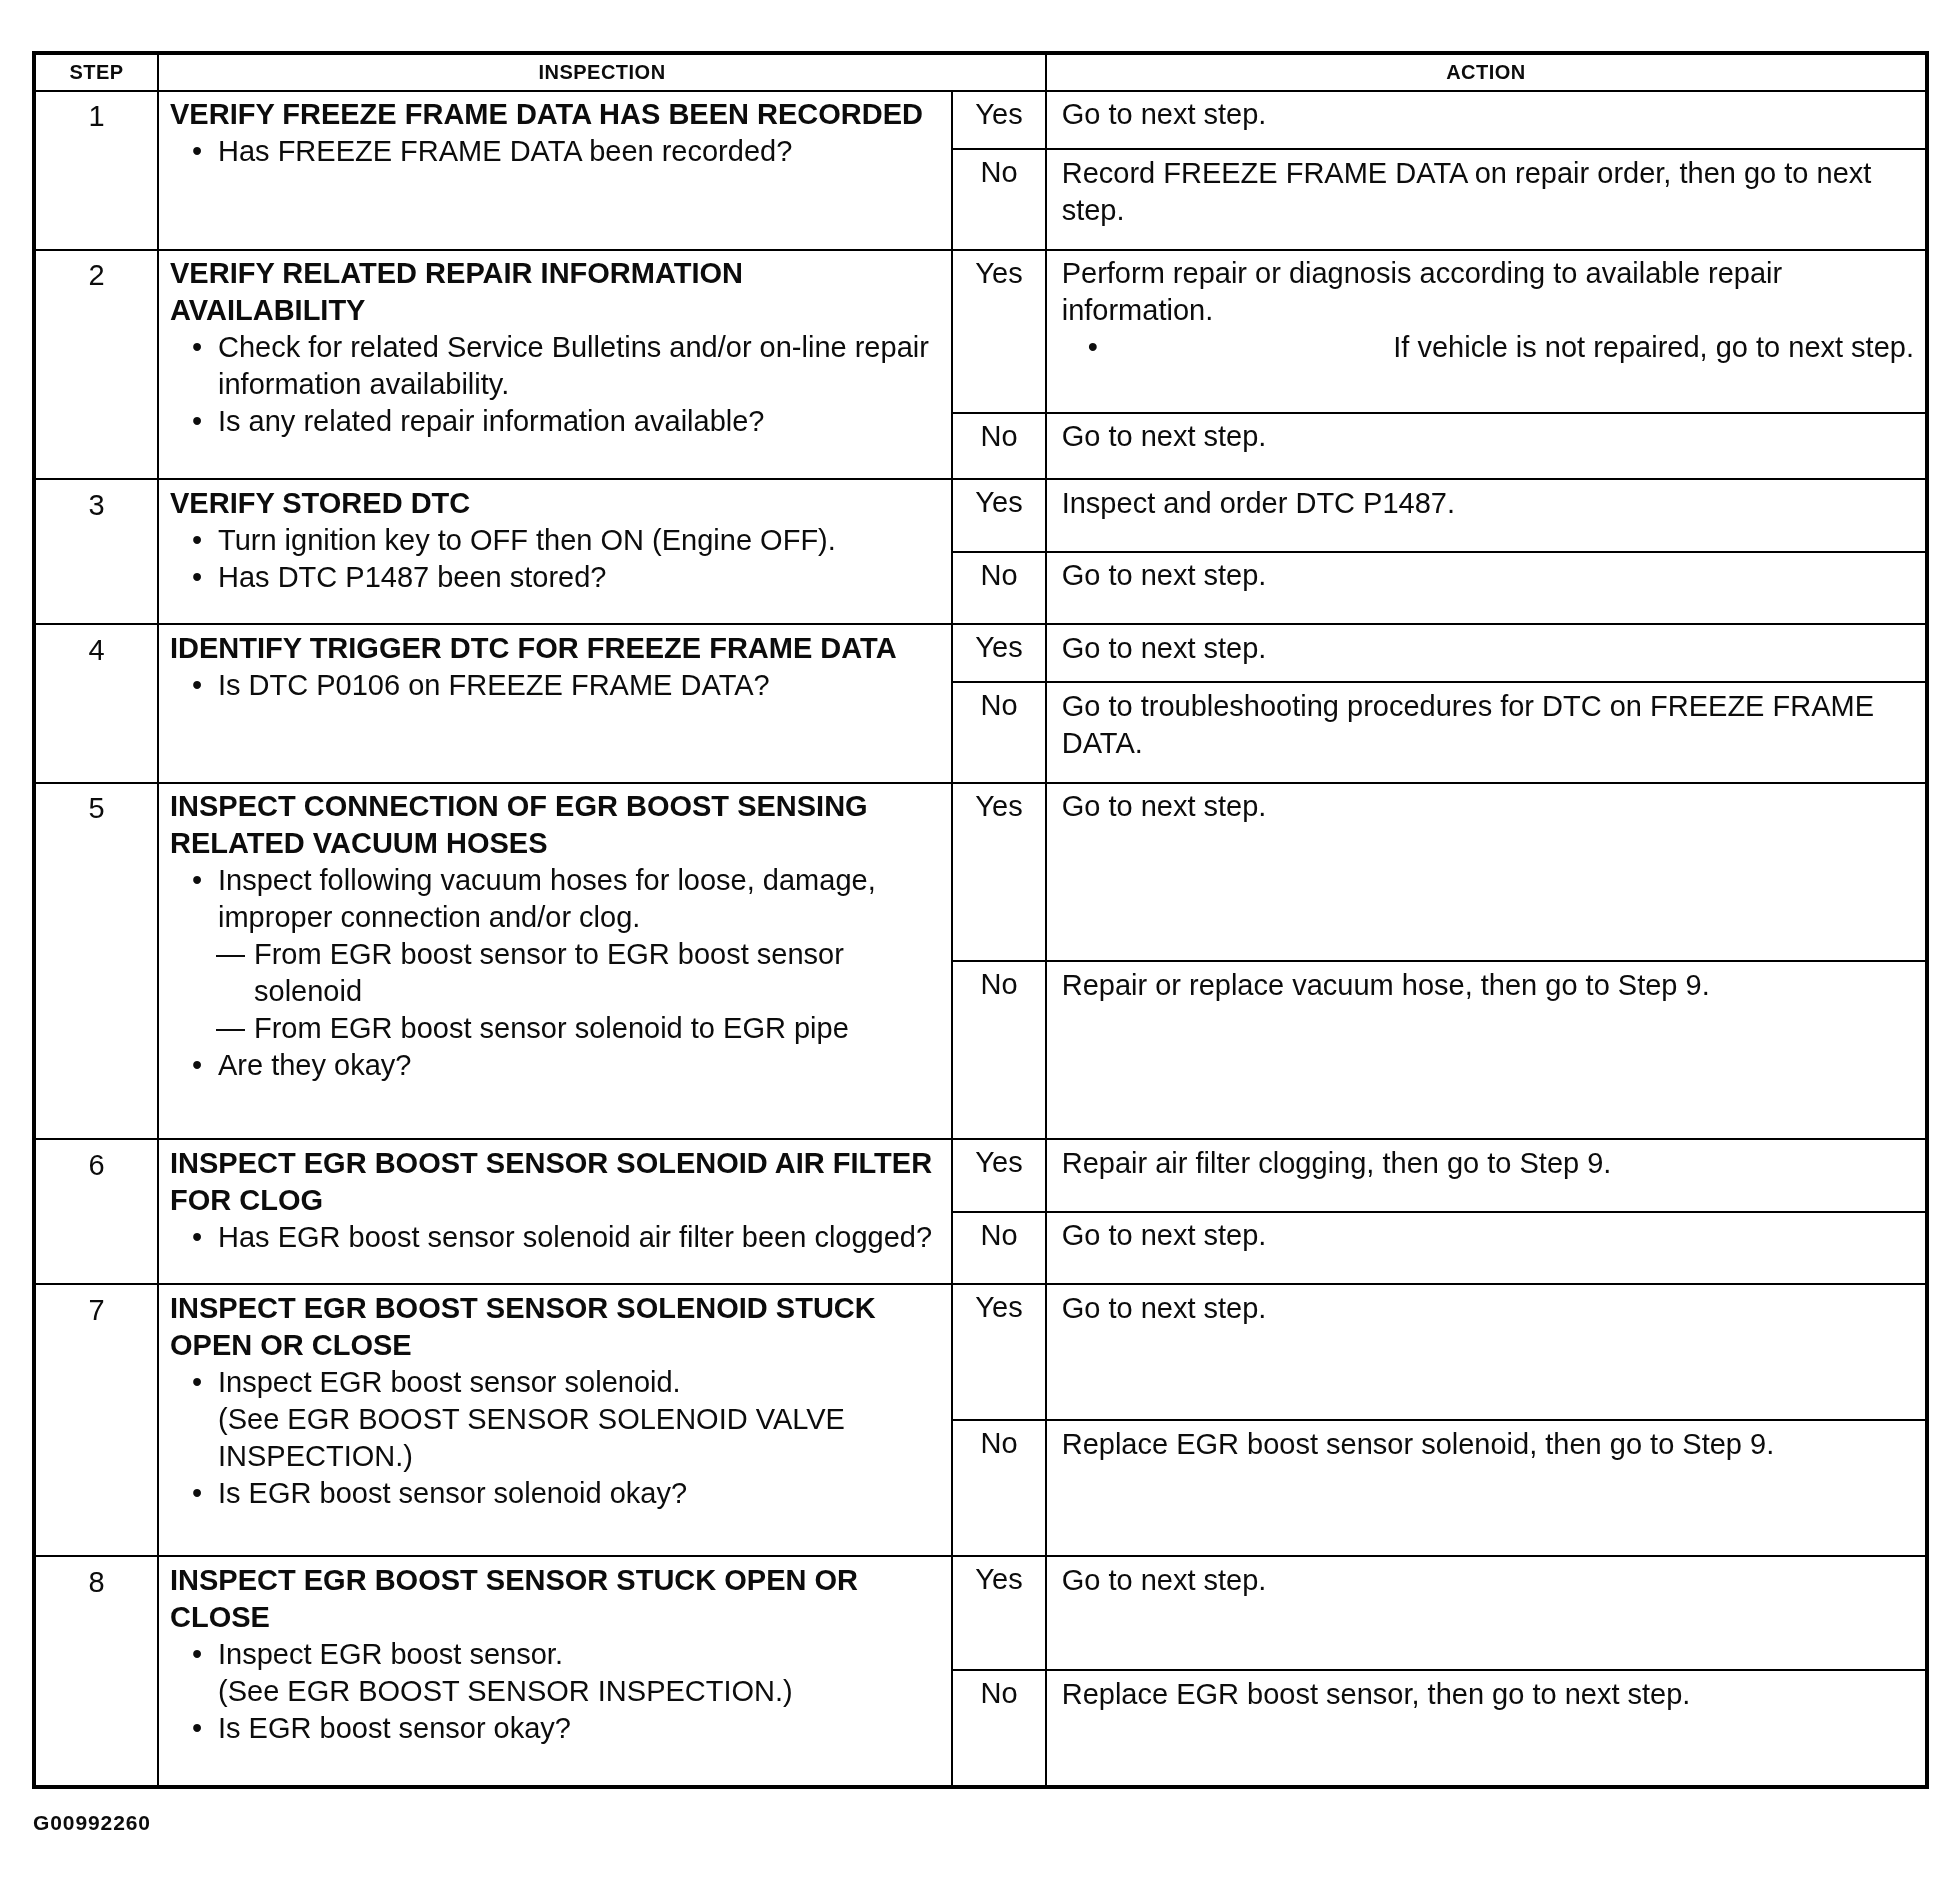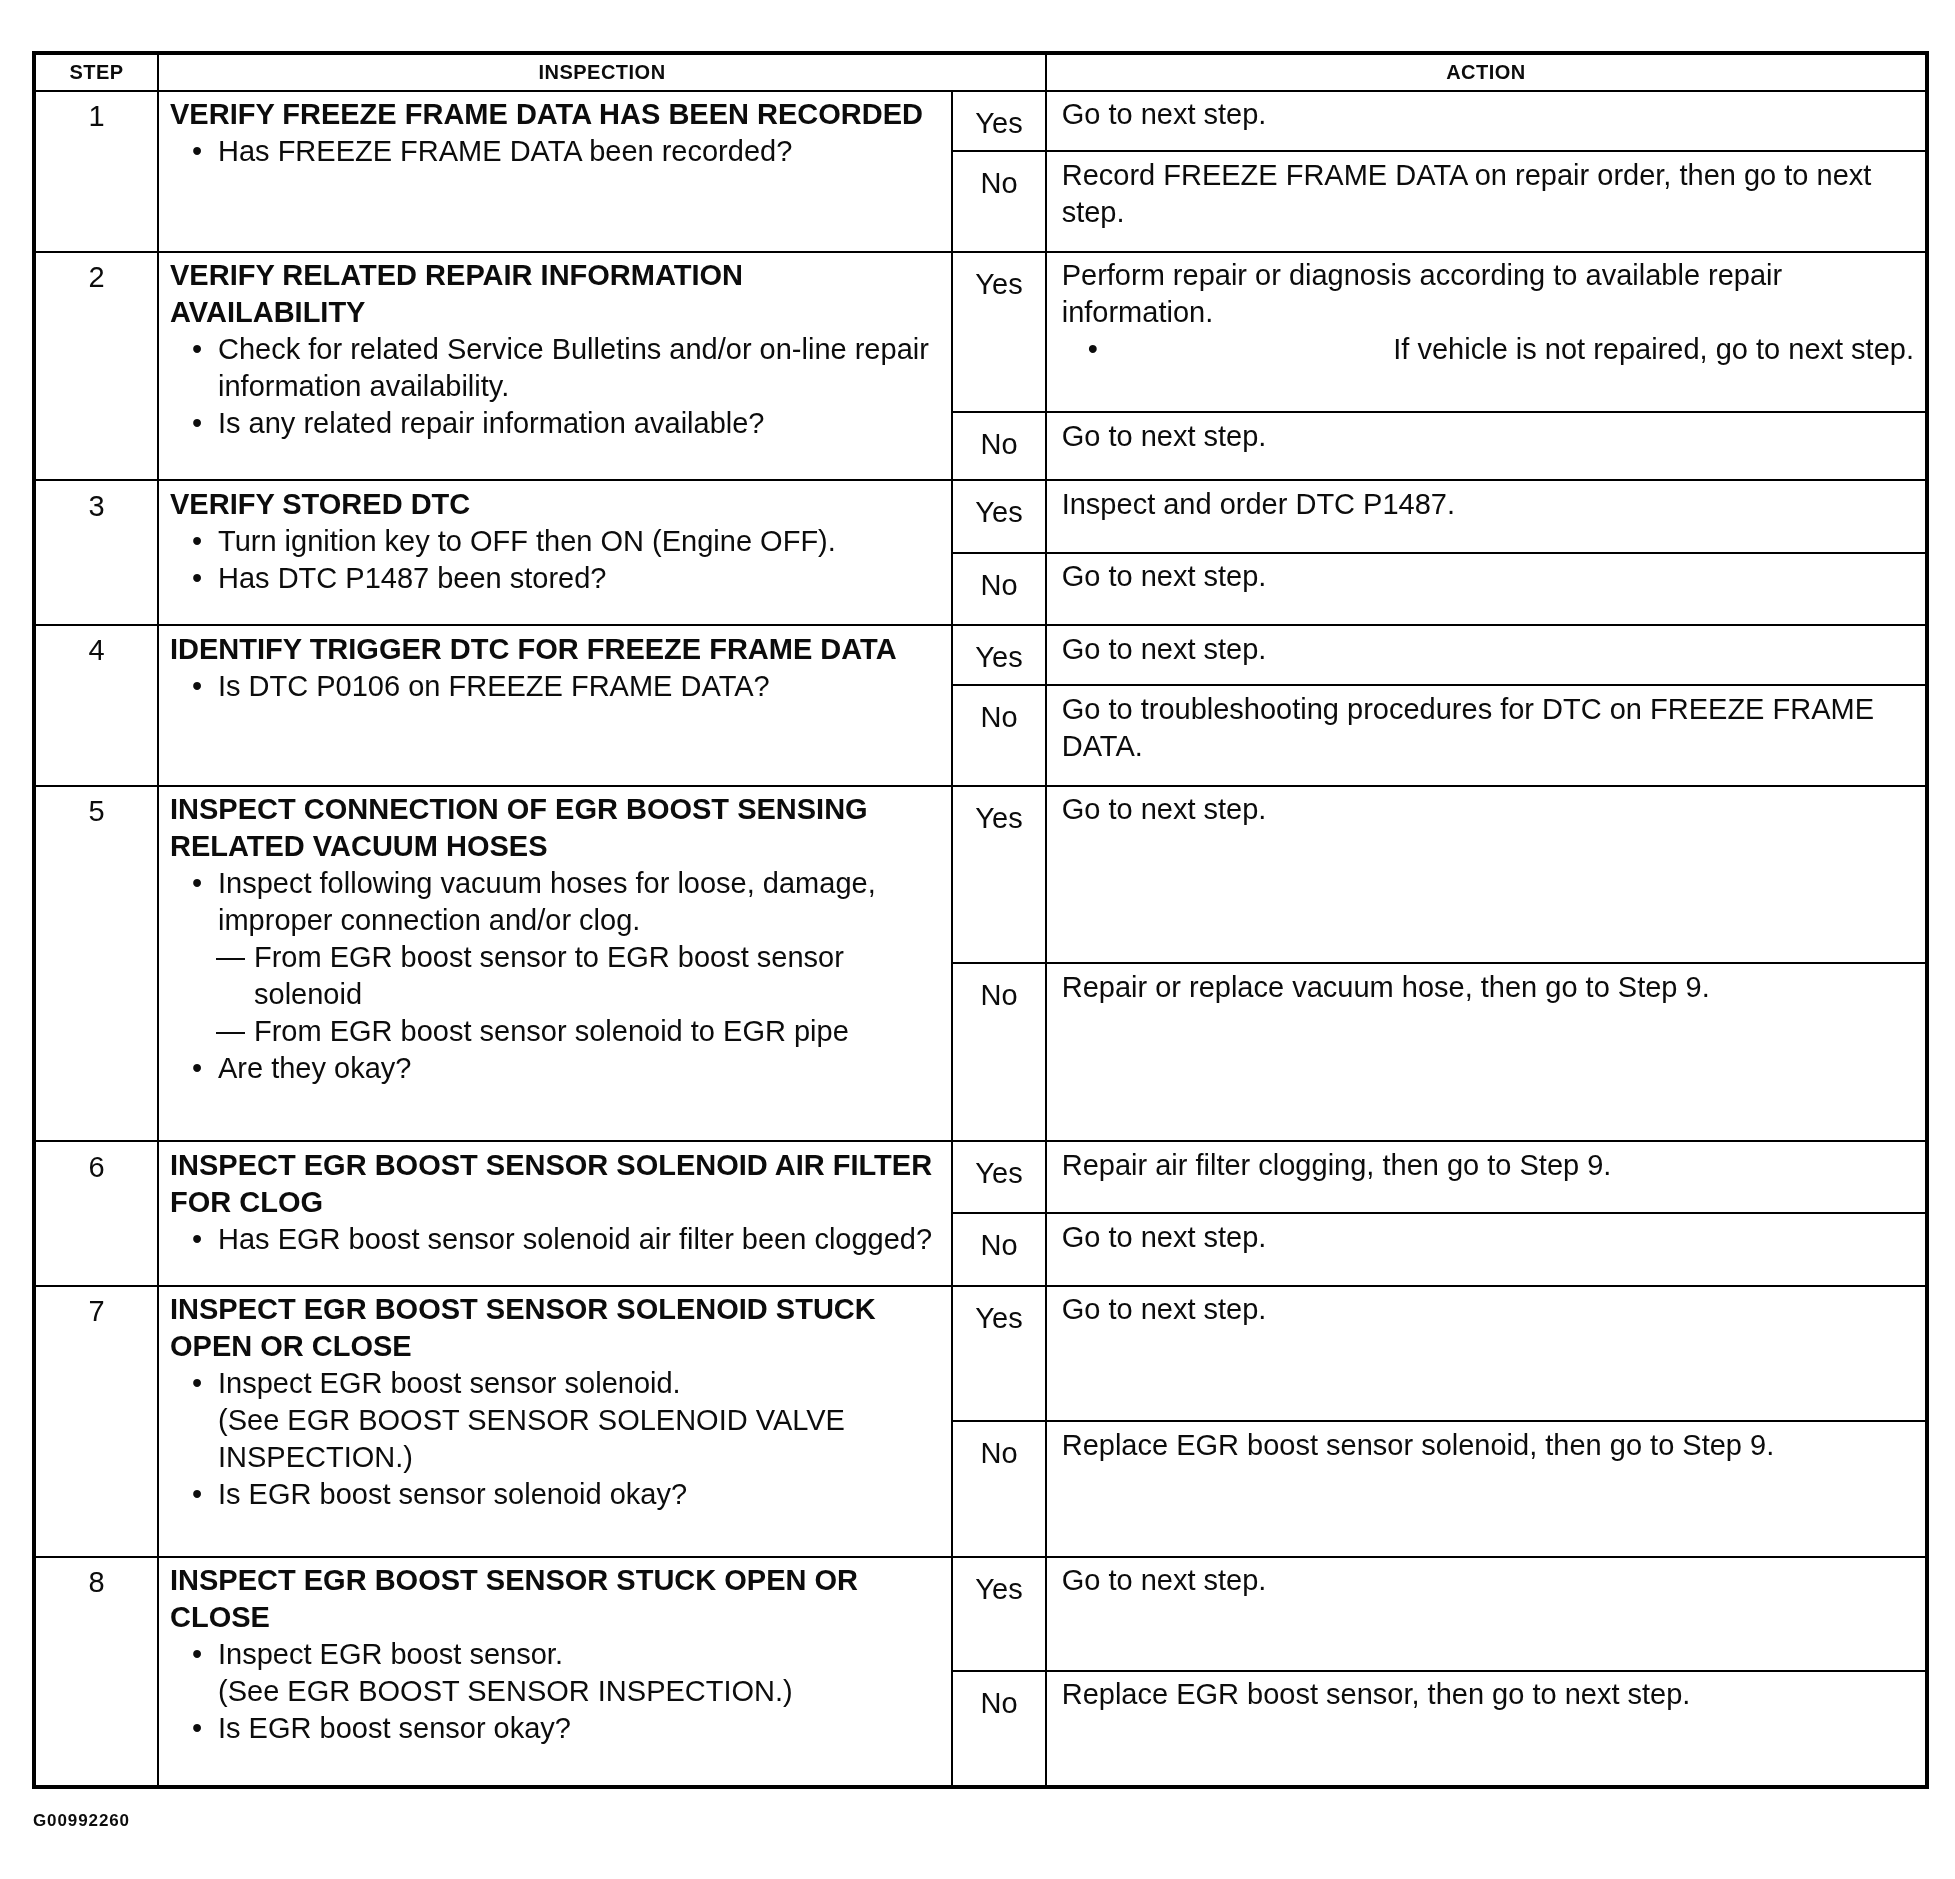--- a/index.html
+++ b/index.html
@@ -52,32 +52,32 @@
     padding: 4.6px 11px 9.2px 11px;
   }
   .insp-title { font-weight: bold; }
   .li-bullet { position: relative; padding-left: 48px; }
   .li-bullet::before { content: "\2022"; position: absolute; left: 22px; }
   .li-dash { position: relative; padding-left: 84px; }
   .li-dash::before { content: "\2014"; position: absolute; left: 46px; }
   .li-none { padding-left: 48px; }
   .branch-cell {
     text-align: center;
-    padding-top: 13px;
+    padding-top: 4px;
   }
   .action-cell {
     padding: 4.6px 11px 7.3px 14.7px;
   }
   .al-bullet { position: relative; padding-left: 53px; text-align: right; }
   .al-bullet::before { content: "\2022"; position: absolute; left: 26px; }
   .footer-code {
     position: absolute;
     left: 33px;
     top: 1811px;
-    font-size: 17px;
+    font-size: 21px;
     font-weight: bold;
     letter-spacing: 0.9px;
   }
 </style>
 </head>
 <body>
 
 <div class="page">
   <table class="diag-table">
     <colgroup>

